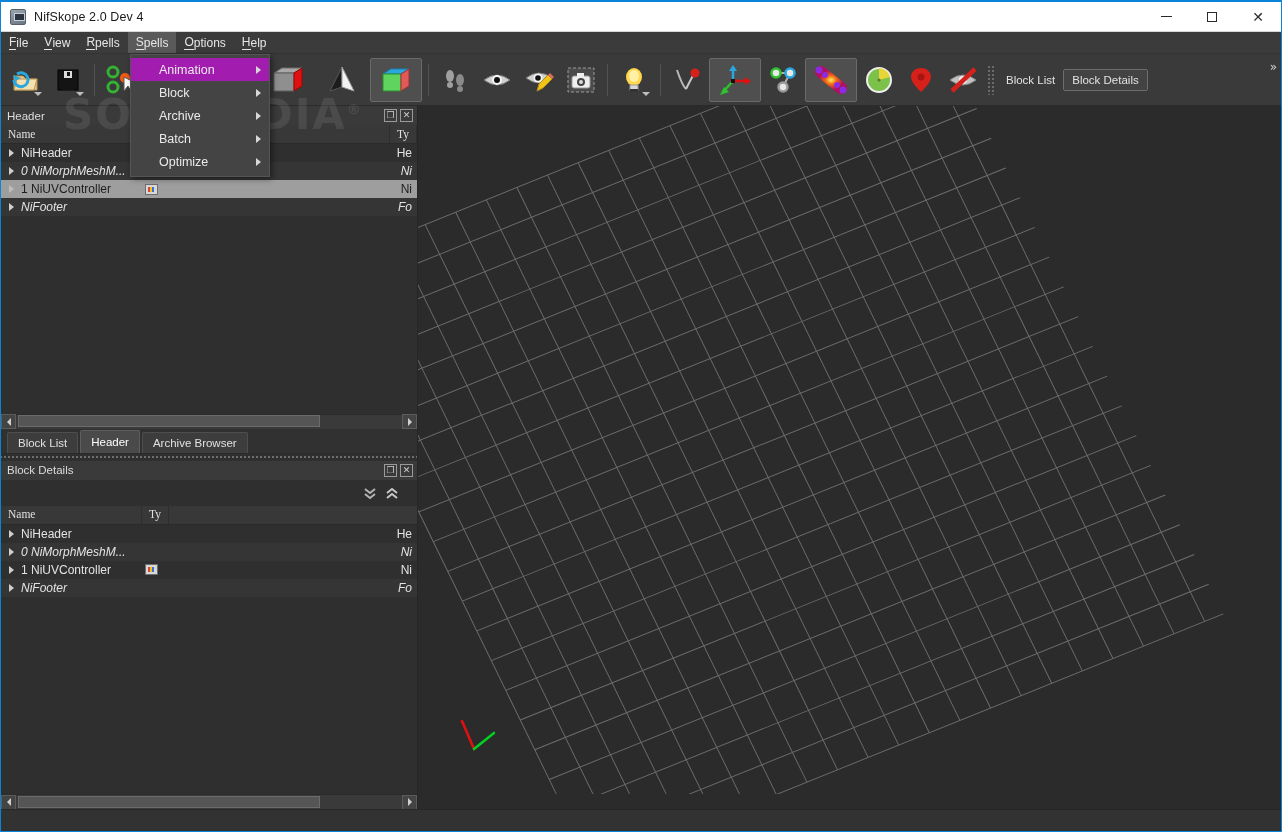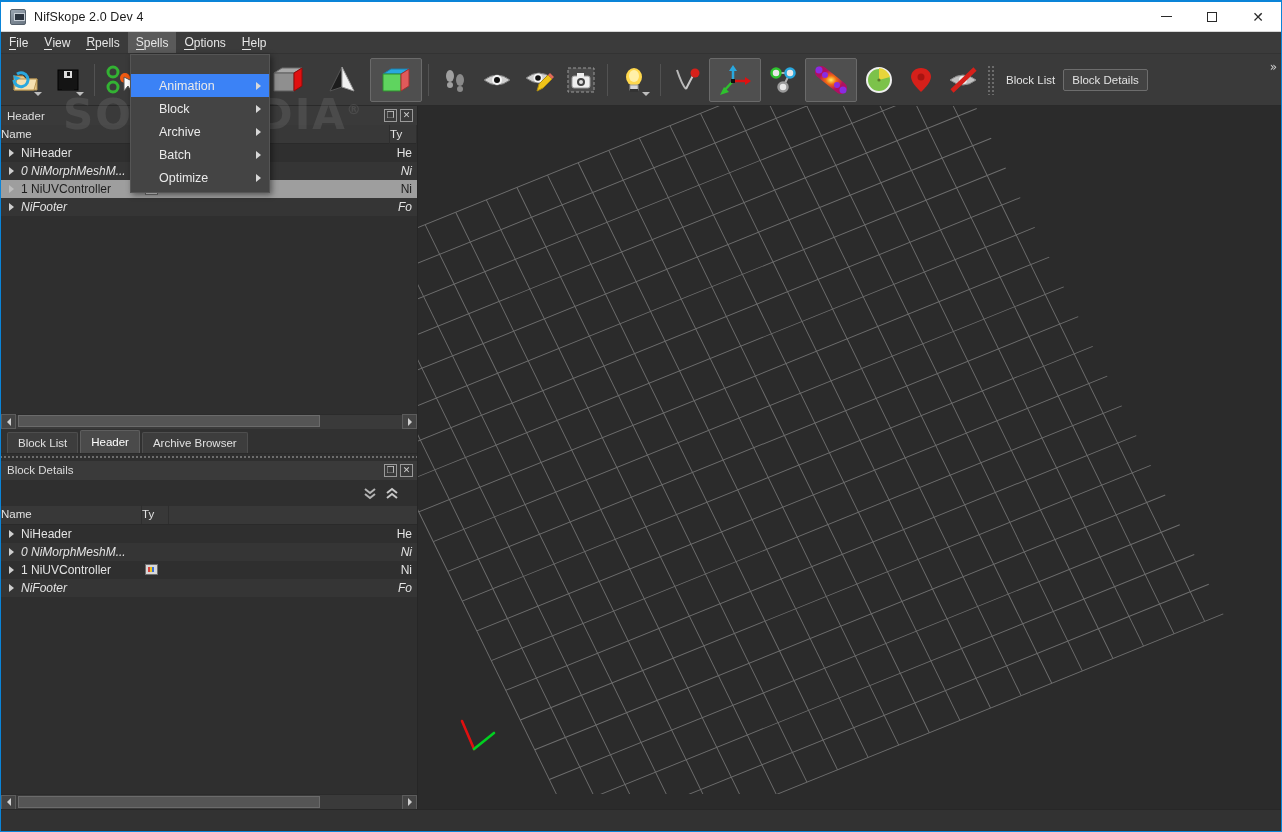--- a/index.html
+++ b/index.html
@@ -67,21 +67,21 @@
     background: #444444;
     border: 1px solid #555;
     box-shadow: 2px 2px 6px rgba(0,0,0,.45);
     z-index: 200; padding: 3px 0;
   }
   .dd-item {
     height: 23px; display: flex; align-items: center;
     padding: 0 6px 0 28px; font-size: 12.5px; color: #eaeaea;
     position: relative; cursor: default;
   }
-  .dd-item.sel { background: #3b82f6; margin-top: 16px; }
+  .dd-item.sel { background: #a21caf; }
   .dd-arrow {
     position: absolute; right: 8px; top: 50%; transform: translateY(-50%);
     width: 0; height: 0;
     border-left: 5px solid #d8d8d8;
     border-top: 4px solid transparent; border-bottom: 4px solid transparent;
   }
 
   
   .toolbar {
     height: 52px; flex: 0 0 52px;
@@ -150,21 +150,21 @@
     font-size: 9px; line-height: 11px; text-align: center;
     font-family: "DejaVu Sans", sans-serif;
   }
 
   
   .tree-head {
     height: 19px; flex: 0 0 19px;
     background: #383838; border-bottom: 1px solid #2a2a2a;
     display: flex; align-items: center; font-size: 11.5px; color: #e0e0e0;
   }
-  .th { padding-left: 0; border-right: 1px solid #2e2e2e; height: 19px; line-height: 19px; }
+  .th { padding-left: 7px; border-right: 1px solid #2e2e2e; height: 19px; line-height: 19px; font-family: Liberation Serif, serif; }
   .tree-body { flex: 1; background: #2f2f2f; overflow: hidden; position: relative; }
   .trow {
     height: 18px; display: flex; align-items: center;
     font-size: 12px; color: #e3e3e3; position: relative;
   }
   .trow.alt { background: #353535; font-style: italic; }
   .trow.sel { background: #9e9e9e; color: #1e1e1e; }
   .twist {
     width: 20px; display: flex; align-items: center; justify-content: center;
   }

